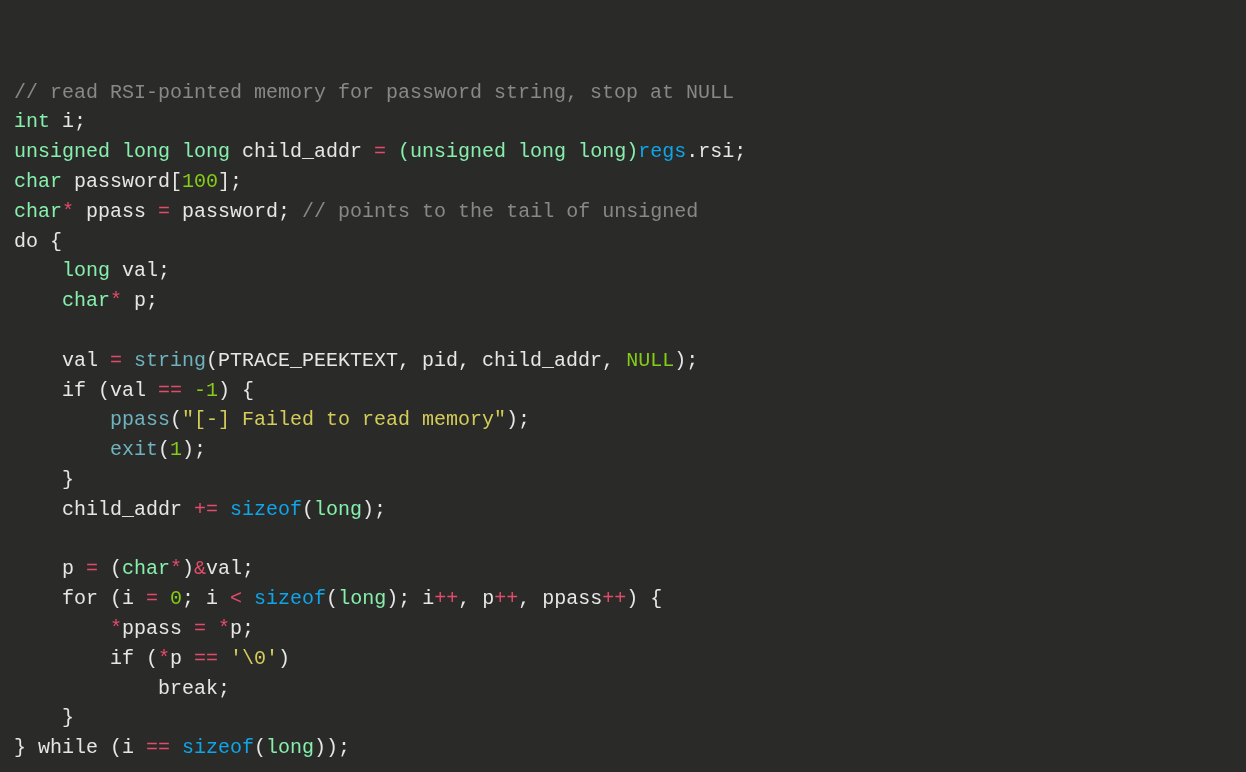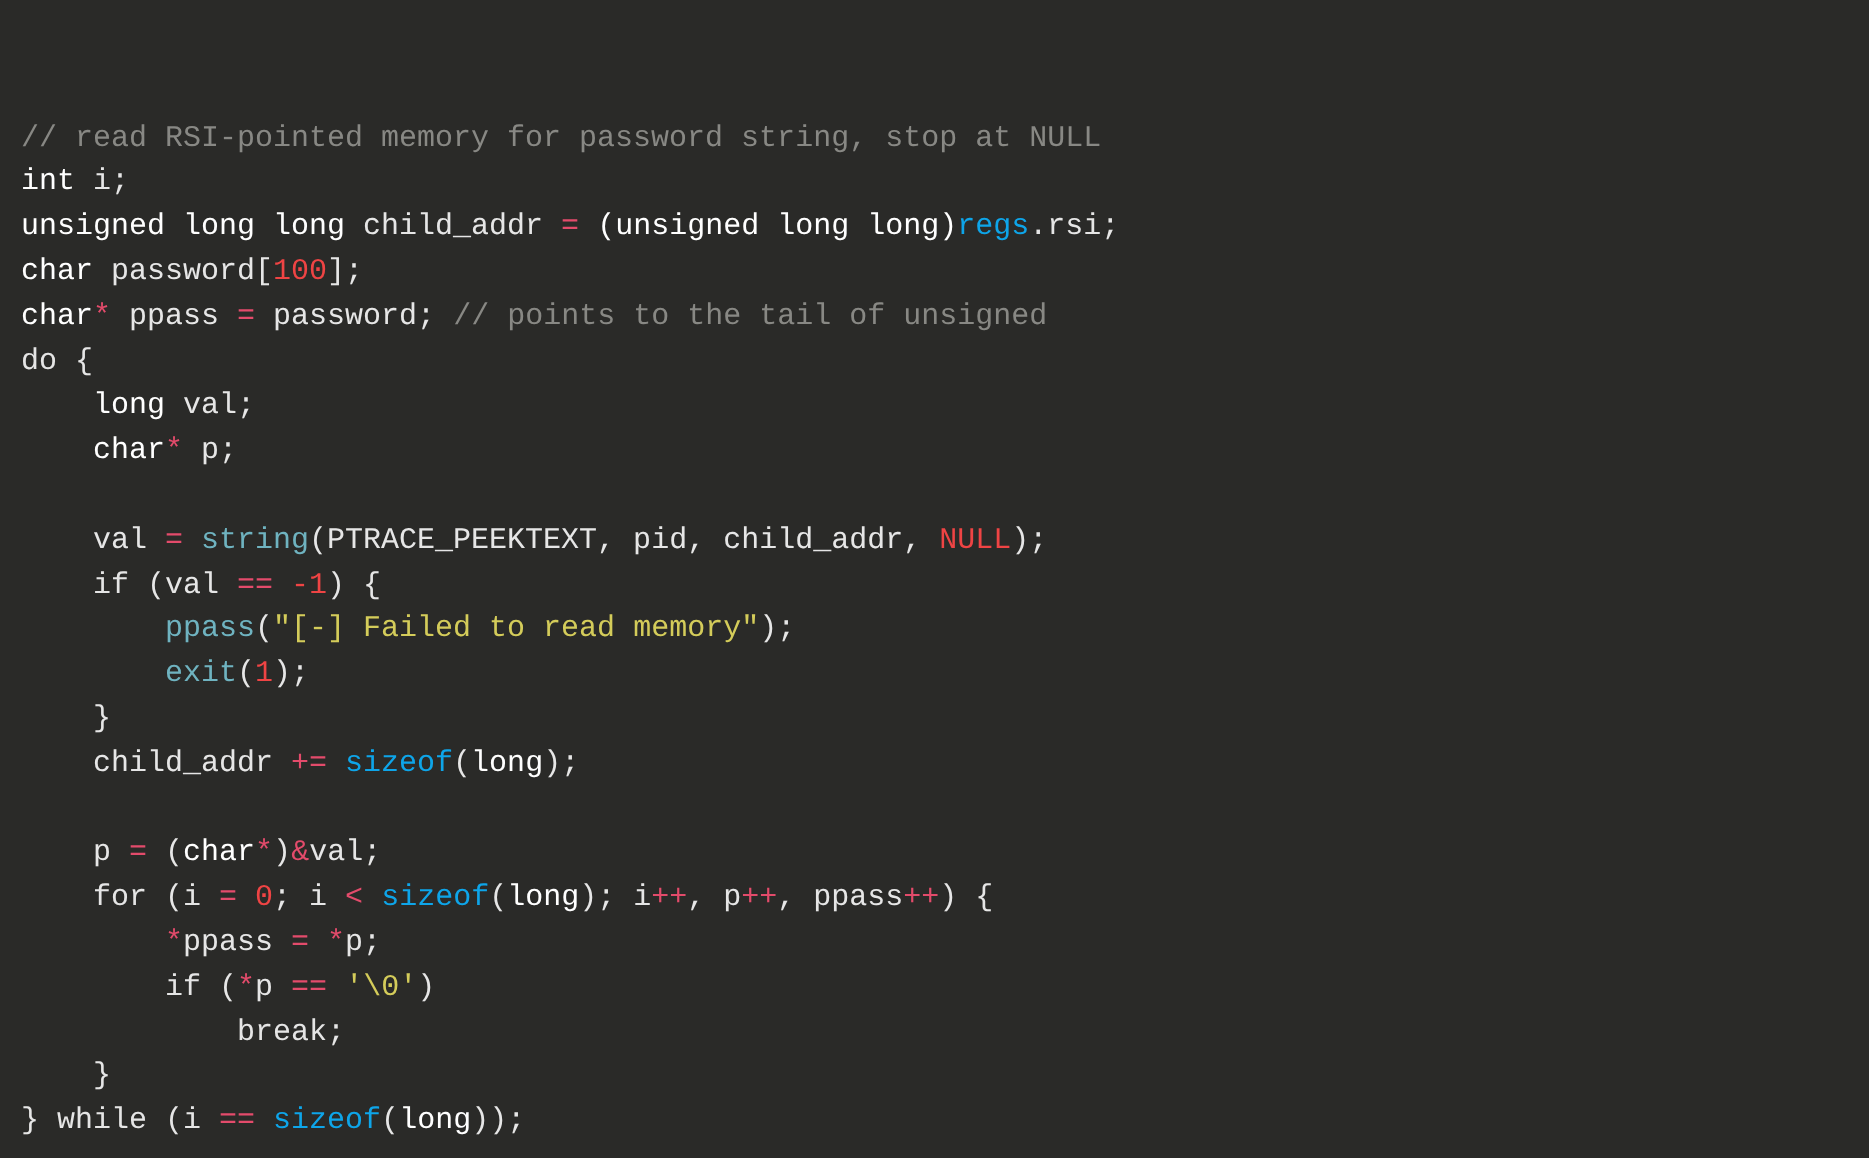--- a/index.html
+++ b/index.html
@@ -8,25 +8,25 @@
     background: #2a2a28;
     font-family: "SF Mono", "Menlo", "Consolas", "Liberation Mono", monospace;
     font-size: 20px;
     line-height: 1.49;
     color: #e6e6e6;
     white-space: pre;
     tab-size: 4;
     overflow-x: auto;
   }
   .c  { color: #888884; }           
-  .ty { color: #ffffff; font-family: Liberation Mono, monospace; }           
+  .ty { color: #86efac; font-family: Liberation Mono, monospace; }           
   .kw { color: #e5e5e5; }           
   .fn { color: #0ea5e9; }           
   .fc { color: #6fb3c0; }           
-  .nm { color: #ef4444; }           
+  .nm { color: #84cc16; }           
   .st { color: #d4cc5a; }           
   .pl { color: #e6e6e6; }           
   .op { color: #e34b6b; }
 </style>
 </head>
 <body>
 
 <div><span class="c">// read RSI-pointed memory for password string, stop at NULL</span>
 <span class="ty">int</span><span class="pl"> i;</span>
 <span class="ty">unsigned long long</span><span class="pl"> child_addr </span><span class="op">= </span><span class="ty">(unsigned long long)</span><span class="fn">regs</span><span class="pl">.rsi;</span>

